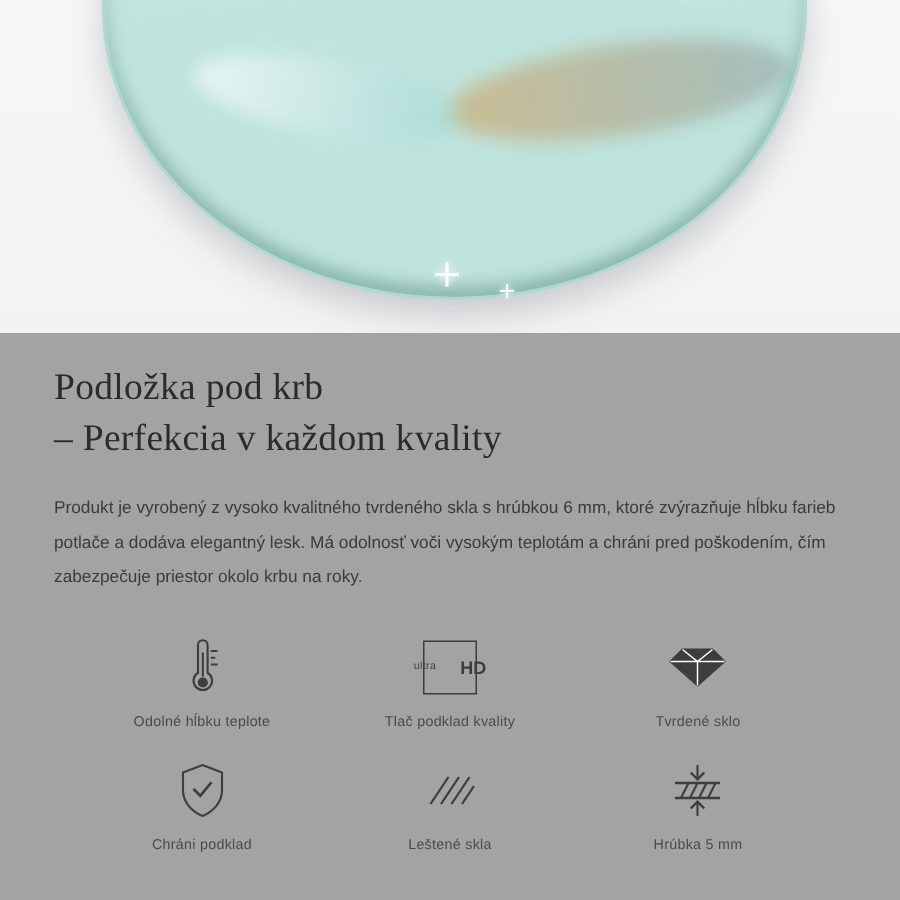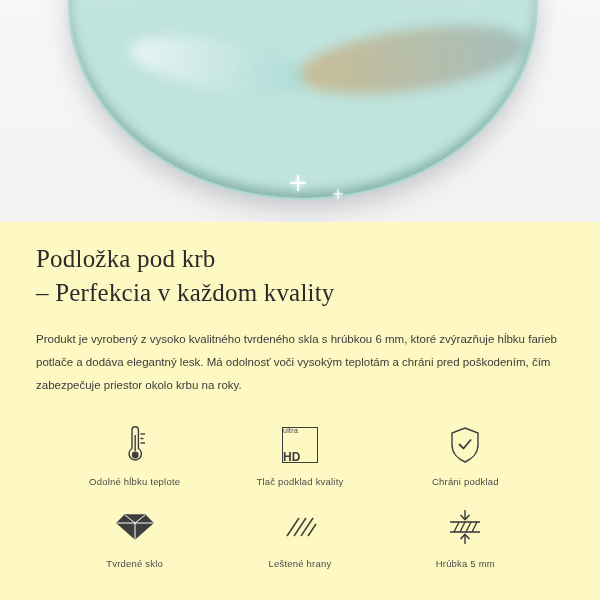--- a/index.html
+++ b/index.html
@@ -10,21 +10,21 @@
     width: 600px;
     height: 600px;
     background: #ffffff;
     font-family: "Liberation Sans", sans-serif;
     overflow: hidden;
   }
   .page {
     position: relative;
     width: 600px;
     height: 600px;
-    background: #fef9c3;
+    background: #a3a3a3;
   }
 
   
   .hero {
     position: relative;
     width: 600px;
     height: 222px;
     background: #f4f5f6;
     overflow: hidden;
   }
@@ -164,21 +164,22 @@
     font-size: 9.5px;
     color: #4a4a4a;
     letter-spacing: 0.2px;
     text-align: center;
   }
   .ultra-hd {
     width: 34px;
     height: 34px;
     border: 1.6px solid #3d3d3d;
     display: flex;
-    flex-direction: column;
+    flex-direction: row;
+    align-items: center;
     justify-content: center;
     line-height: 1;
     gap: 16px;
   }
   .ultra-hd .u {
     font-size: 7px;
     letter-spacing: 0.3px;
     color: #3d3d3d;
   }
   .ultra-hd .hd {
@@ -239,50 +240,50 @@
           <div class="ultra-hd">
             <span class="u">ultra</span>
             <span class="hd">HD</span>
           </div>
         </div>
         <div class="feature-label">Tlač podklad kvality</div>
       </div>
 
       <div class="feature">
         <div class="feature-icon">
-          <svg width="34" height="40" viewBox="0 0 34 40" fill="none" stroke="#3d3d3d" stroke-width="1.4">
-            <path d="M17 3 L30 8 v12c0 8-6 14-13 17C10 34 4 28 4 20V8z"></path>
-            <polyline points="11,19 15.5,23.5 23,14.5" stroke-width="1.8"></polyline>
-          </svg>
-        </div>
-        <div class="feature-label">Chráni podklad</div>
-      </div>
-
-      <div class="feature">
-        <div class="feature-icon">
           <svg width="38" height="34" viewBox="0 0 38 34" fill="none" stroke="#3d3d3d" stroke-width="1.3">
             <path d="M9 5 h20 l8 8 -18 16 -18 -16z" fill="#3d3d3d" stroke="#3d3d3d"></path>
             <path d="M1 13 h36" stroke="#ffffff" stroke-width="1"></path>
             <path d="M9 5 l10 8 10 -8" stroke="#ffffff" stroke-width="1"></path>
             <path d="M19 13 l0 16" stroke="#ffffff" stroke-width="1"></path>
           </svg>
         </div>
         <div class="feature-label">Tvrdené sklo</div>
       </div>
 
       <div class="feature">
         <div class="feature-icon">
+          <svg width="34" height="40" viewBox="0 0 34 40" fill="none" stroke="#3d3d3d" stroke-width="1.4">
+            <path d="M17 3 L30 8 v12c0 8-6 14-13 17C10 34 4 28 4 20V8z"></path>
+            <polyline points="11,19 15.5,23.5 23,14.5" stroke-width="1.8"></polyline>
+          </svg>
+        </div>
+        <div class="feature-label">Chráni podklad</div>
+      </div>
+
+      <div class="feature">
+        <div class="feature-icon">
           <svg width="34" height="30" viewBox="0 0 34 30" fill="none" stroke="#3d3d3d" stroke-width="1.5">
             <line x1="4" y1="24" x2="16" y2="6"></line>
             <line x1="11" y1="24" x2="23" y2="6"></line>
             <line x1="18" y1="24" x2="30" y2="6"></line>
             <line x1="25" y1="24" x2="33" y2="12"></line>
           </svg>
         </div>
-        <div class="feature-label">Leštené hrany</div>
+        <div class="feature-label">Leštené skla</div>
       </div>
 
       <div class="feature">
         <div class="feature-icon">
           <svg width="38" height="40" viewBox="0 0 38 40" fill="none" stroke="#3d3d3d" stroke-width="1.4">
             <line x1="19" y1="3" x2="19" y2="12"></line>
             <polyline points="14.5,8 19,12.5 23.5,8" stroke-width="1.6"></polyline>
             <line x1="4" y1="15" x2="34" y2="15" stroke-width="1.6"></line>
             <line x1="4" y1="25" x2="34" y2="25" stroke-width="1.6"></line>
             <line x1="8" y1="25" x2="13" y2="15"></line>

